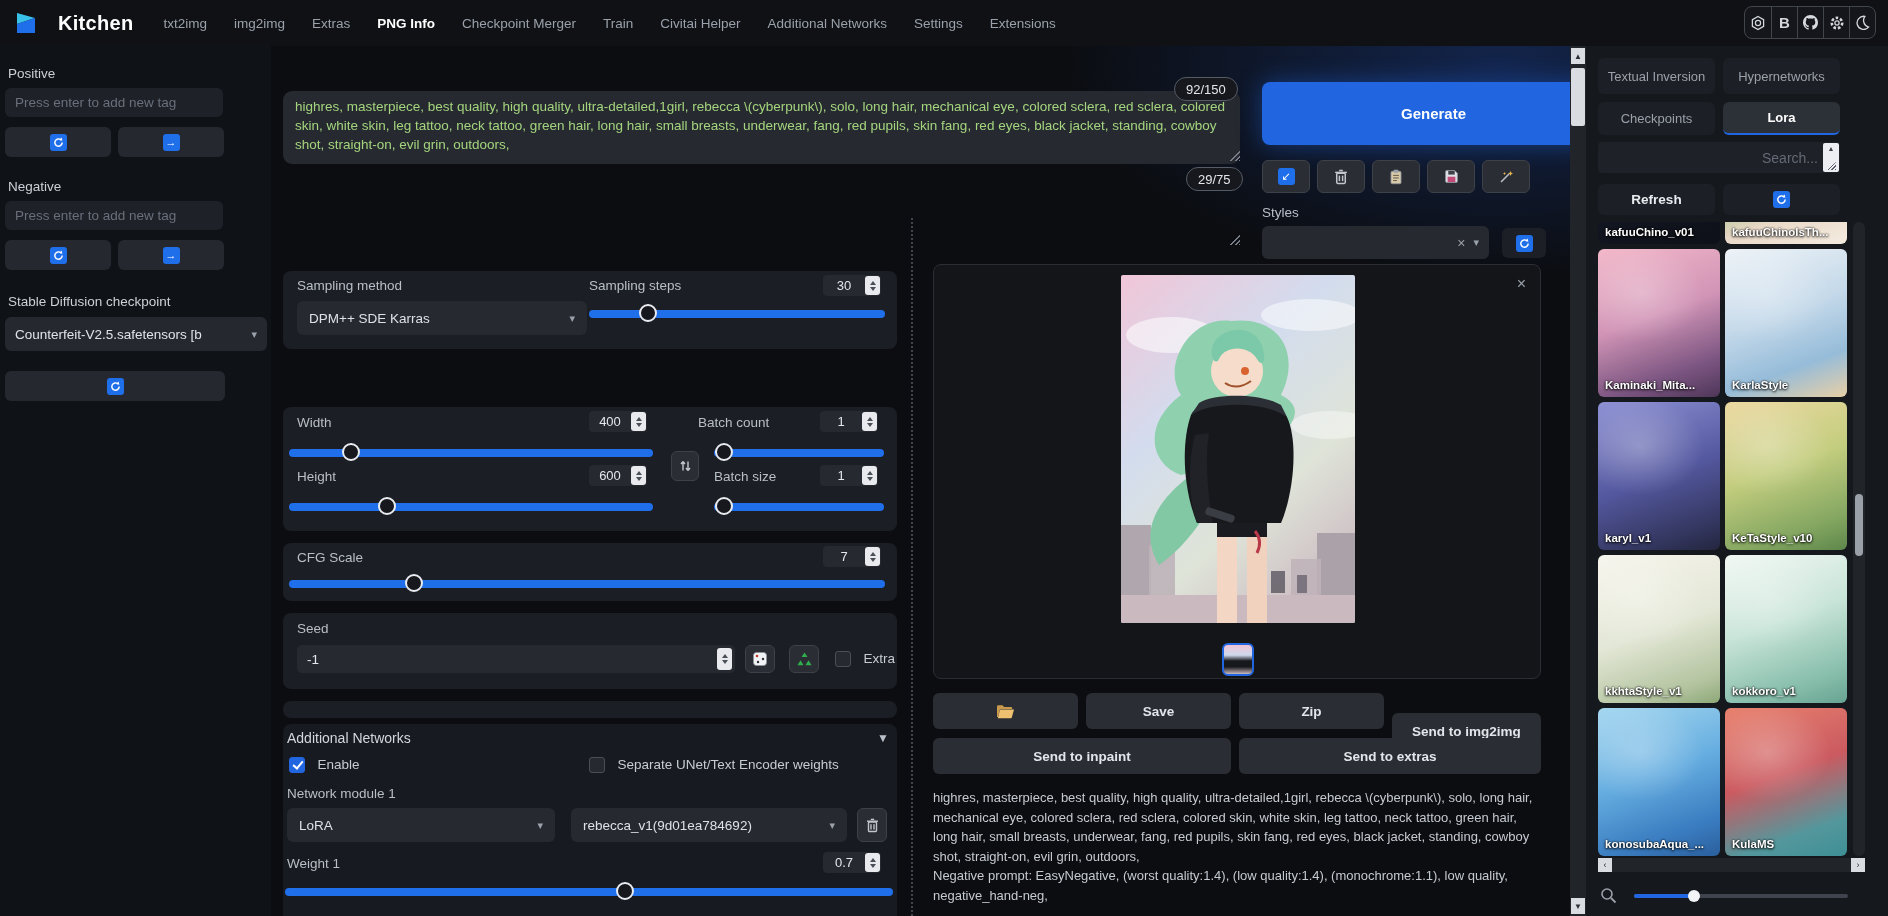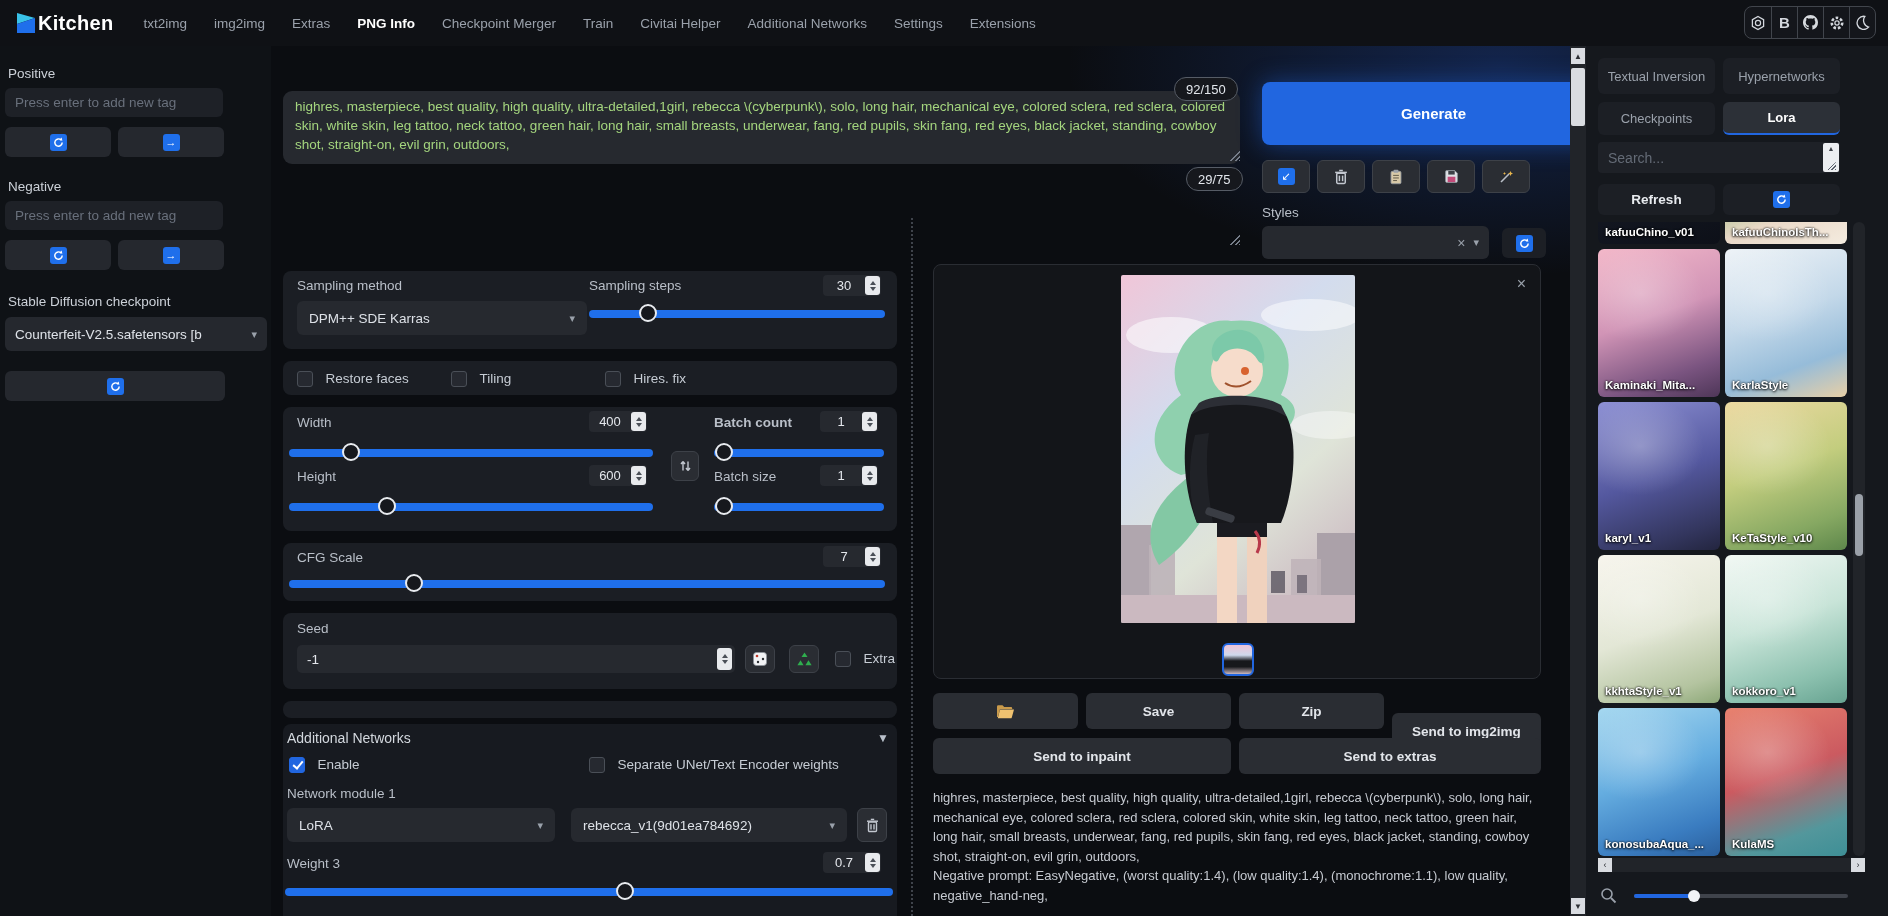--- a/index.html
+++ b/index.html
@@ -3,21 +3,21 @@
 <meta charset="utf-8">
 <style>
   * { margin:0; padding:0; box-sizing:border-box; }
   html,body { width:1888px; height:916px; overflow:hidden; background:#0b0d11;
     font-family:"Liberation Sans", sans-serif; color:#c8cdd4; }
   #app { position:relative; width:1888px; height:916px; overflow:hidden; }
 
   
   .topbar { position:absolute; left:0; top:0; width:1888px; height:46px; background:#0f1115;
     display:flex; align-items:center; padding-left:14px; z-index:30; }
-  .brand { display:flex; align-items:center; gap:0; margin-right:30px; }
+  .brand { display:flex; align-items:center; gap:20px; margin-right:30px; }
   .brand-name { font-size:20px; font-weight:bold; color:#fff; letter-spacing:.3px; }
   .nav-item { font-size:13.5px; color:#9aa1ab; margin-right:27px; cursor:pointer; white-space:nowrap; }
   .nav-item.active { color:#ffffff; font-weight:bold; }
   .win-icons { position:absolute; right:12px; top:6px; height:33px; display:flex;
     border:1px solid #41454c; border-radius:8px; overflow:hidden; background:#14161b; }
   .win-cell { width:26px; display:flex; align-items:center; justify-content:center;
     border-left:1px solid #41454c; color:#d3d7dd; font-size:13px; cursor:pointer; }
   .win-cell:first-child { border-left:none; }
 
   
@@ -108,21 +108,21 @@
   .vscroll .btn-up { top:2px; } .vscroll .btn-dn { bottom:2px; }
   .vscroll .thumb { position:absolute; left:1px; top:22px; width:14px; height:58px; background:#d9dce1; border-radius:2px; }
 
   
   .rightpanel { position:absolute; left:1586px; top:46px; right:0; bottom:0; background:#15181d; }
   .rp-tab { position:absolute; width:117px; height:36px; background:#1c1f25; border-radius:6px;
     display:flex; align-items:center; justify-content:center; font-size:13px; color:#9aa1ab; cursor:pointer; }
   .rp-tab.small { height:33px; }
   .rp-tab.active { background:#2c3037; color:#fff; font-weight:bold; border-bottom:2px solid #2166e0; }
   .rp-search { position:absolute; left:12px; top:96px; width:242px; height:31px; background:#1e2127;
-    border:none; border-radius:4px; color:#dfe3e9; font-size:14px; padding:0 22px 0 10px; font-family:"Liberation Sans",sans-serif; }
+    border:none; border-radius:4px; color:#dfe3e9; font-size:14px; padding:0 22px 0 10px; font-family:"Liberation Sans",sans-serif;text-align:right; }
   .rp-search::placeholder { color:#646b76; }
   .mini-scroll { position:absolute; left:237px; top:97px; width:16px; height:29px; background:#eceef1;
     border-radius:2px; color:#3c4047; font-size:7px; display:flex; flex-direction:column;
     align-items:center; justify-content:space-between; padding:2px 0; }
   .mini-scroll .diag { width:10px; height:8px;
     background:repeating-linear-gradient(135deg, transparent 0 1.5px, #5b626d 1.5px 2.5px);
     clip-path:polygon(100% 0,100% 100%,0 100%); }
   .rp-refresh { position:absolute; left:12px; top:138px; width:117px; height:31px; background:#1c1f25;
     border-radius:6px; display:flex; align-items:center; justify-content:center; font-size:13.5px;
     font-weight:bold; color:#e8ebef; cursor:pointer; }
@@ -280,34 +280,20 @@
         <span class="spin">
             <i class="up"></i>
             <i class="dn"></i>
           </span>
       </div>
       <div class="slider" style="left:306px; top:39px; width:296px;">
         <span class="handle" style="left:20%;"></span>
       </div>
     </div>
 
-    <div class="panel" style="top:315px; height:34px;">
-      <span style="position:absolute; left:14px; top:8px;">
-        <span class="cb"></span>
-        <span class="cblabel">Restore faces</span>
-      </span>
-      <span style="position:absolute; left:168px; top:8px;">
-        <span class="cb"></span>
-        <span class="cblabel">Tiling</span>
-      </span>
-      <span style="position:absolute; left:322px; top:8px;">
-        <span class="cb"></span>
-        <span class="cblabel">Hires. fix</span>
-      </span>
-    </div>
 
     <div class="panel" style="top:361px; height:124px;">
       <span class="plabel" style="left:14px; top:8px;">Width</span>
       <div class="numbox" style="left:306px; top:4px;">
         <span class="val">400</span>
         <span class="spin">
             <i class="up"></i>
             <i class="dn"></i>
           </span>
       </div>
@@ -324,21 +310,21 @@
       </div>
       <div class="slider" style="left:6px; top:96px; width:364px;">
         <span class="handle" style="left:27%;"></span>
       </div>
       <div class="sq-btn" style="left:388px; top:44px; width:28px; height:30px;">
         <svg width="13" height="14" viewBox="0 0 13 14">
           <path d="M4 2.5v9M4 2.5L2 5M4 2.5L6 5" stroke="#c2c7cf" stroke-width="1.4" fill="none"></path>
           <path d="M9 11.5v-9M9 11.5L7 9M9 11.5l2-2.5" stroke="#c2c7cf" stroke-width="1.4" fill="none"></path>
         </svg>
       </div>
-      <span class="plabel" style="left:431px; top:8px;font-weight:bold;">Batch count</span>
+      <span class="plabel" style="left:415px; top:8px;">Batch count</span>
       <div class="numbox" style="left:537px; top:4px;">
         <span class="val">1</span>
         <span class="spin">
             <i class="up"></i>
             <i class="dn"></i>
           </span>
       </div>
       <div class="slider" style="left:431px; top:42px; width:170px;">
         <span class="handle" style="left:6%;"></span>
       </div>
@@ -424,21 +410,21 @@
       </div>
       <div class="sq-btn" style="left:574px; top:84px; width:30px; height:34px;">
         <svg width="13" height="15" viewBox="0 0 13 15">
           <rect x="2.5" y="4" width="8" height="9.5" rx="1" class="ic-stroke"></rect>
           <line x1="1" y1="3.2" x2="12" y2="3.2" class="ic-stroke"></line>
           <line x1="4.8" y1="1.4" x2="8.2" y2="1.4" class="ic-stroke"></line>
           <line x1="5" y1="6.2" x2="5" y2="11.4" class="ic-stroke"></line>
             <line x1="8" y1="6.2" x2="8" y2="11.4" class="ic-stroke"></line>
         </svg>
       </div>
-      <span class="plabel" style="left:4px; top:132px;">Weight 3</span>
+      <span class="plabel" style="left:4px; top:132px;">Weight 1</span>
       <div class="numbox" style="left:540px; top:128px;">
         <span class="val">0.7</span>
         <span class="spin">
             <i class="up"></i>
             <i class="dn"></i>
           </span>
       </div>
       <div class="slider" style="left:2px; top:164px; width:608px;">
         <span class="handle" style="left:56%;"></span>
       </div>

